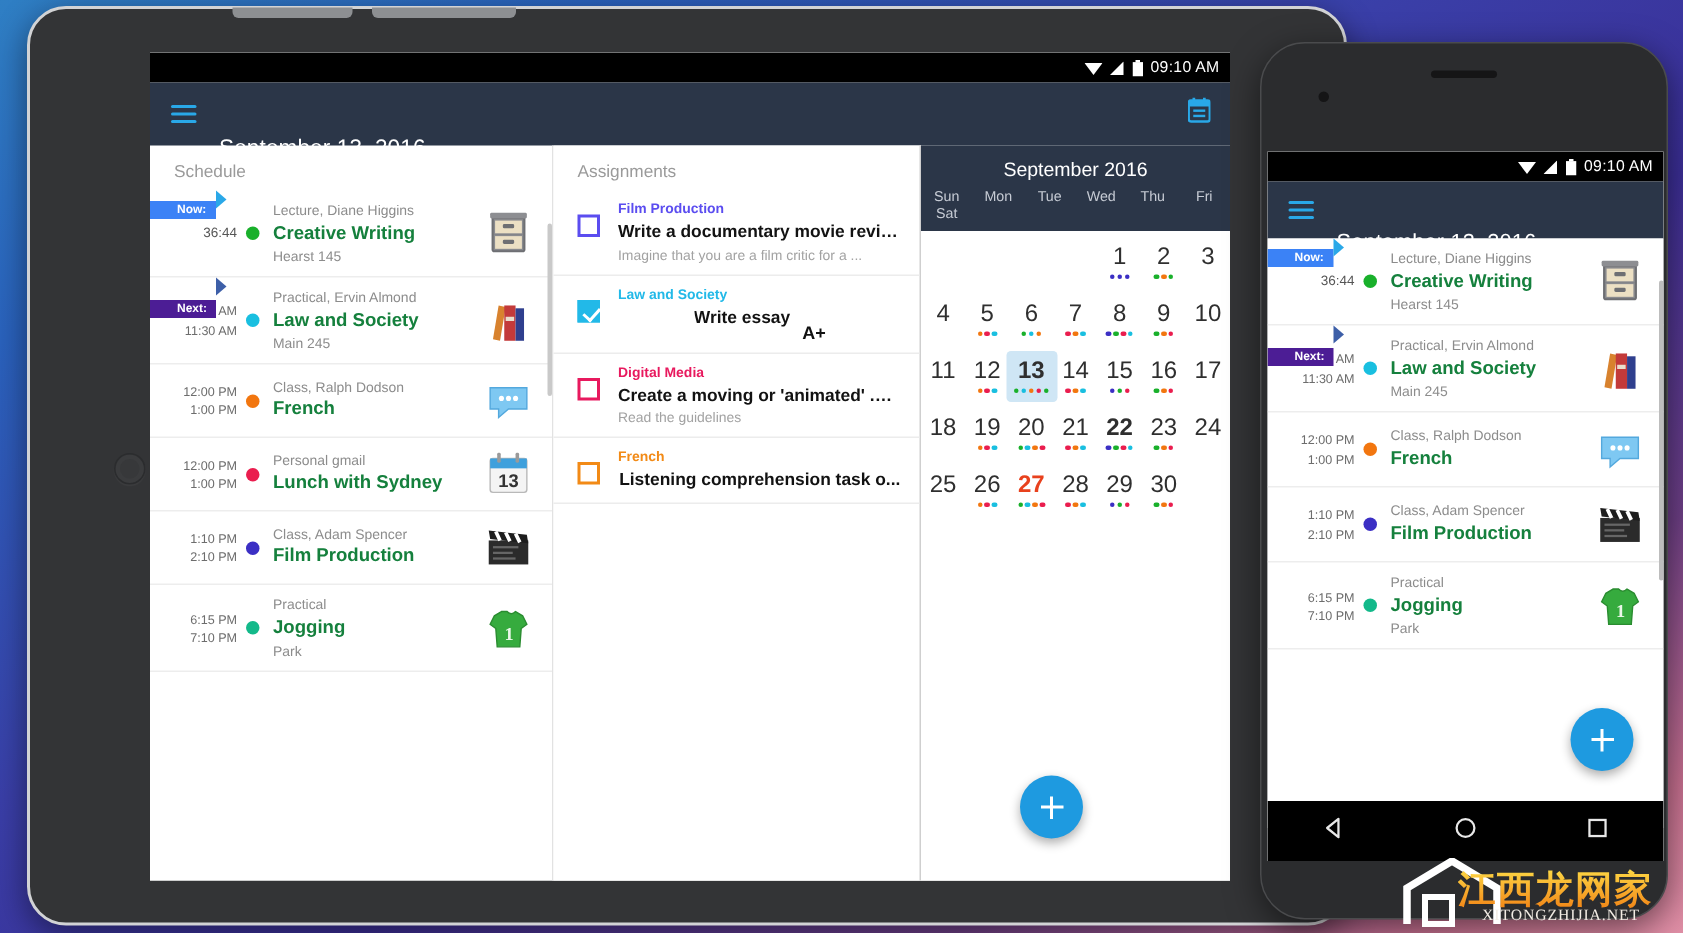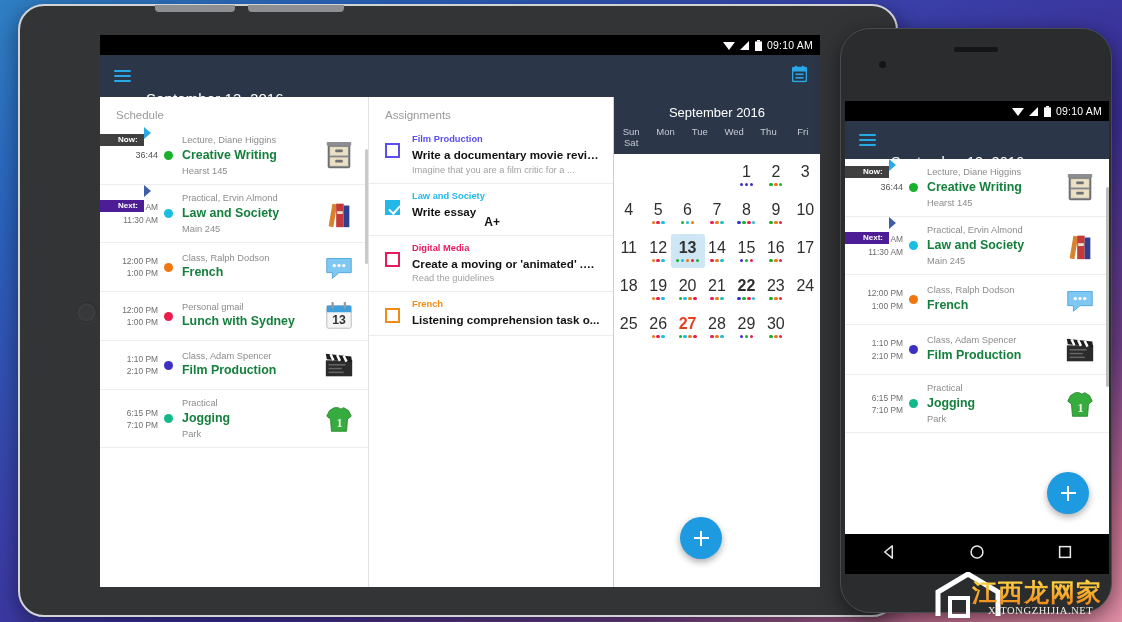--- a/index.html
+++ b/index.html
@@ -72,36 +72,36 @@
   .sched-dot { width:9px; height:9px; border-radius:50%; flex:none; margin-right:9px; }
   .sched-txt { flex:1; min-width:0; }
   .sched-sub { font-size:9.3px; color:#8c8c8c; line-height:1.35; white-space:nowrap; overflow:hidden; text-overflow:ellipsis;}
   .sched-title { font-size:12.4px; font-weight:bold; color:#15803d; line-height:1.45; white-space:nowrap; overflow:hidden; text-overflow:ellipsis;}
   .sched-ico { width:38px; height:34px; flex:none; margin-left:6px; display:flex; align-items:center; justify-content:center; }
 
   
   .ribbon { position:absolute; left:0; top:0; height:12px; display:flex; align-items:center; z-index:3; }
   .ribbon span { color:#fff; font-size:8px; font-weight:bold; padding:0 6px 0 18px; height:12px; line-height:12px; display:block; }
   .ribbon .tip { width:0; height:0; border-top:6px solid transparent; border-bottom:6px solid transparent; }
-  .ribbon.now span { background:#404040;margin-top:13px; }
+  .ribbon.now span { background:#3b82f6;margin-top:13px; }
   .ribbon.now .tip { border-left:7px solid #2aa8e8; }
   .ribbon.next span { background:#4c1d95;margin-top:30px; }
   .ribbon.next .tip { border-left:7px solid #3d5fa8; }
 
   
   .asg-row { display:flex; padding:6px 12px 6px 10px; border-bottom:1px solid #ececec; align-items:flex-start; }
   .asg-cb { width:15px; height:15px; border:2px solid #000; flex:none; margin:10px 12px 0 6px; background:#fff; }
   .asg-cb.checked { background:#22b9e8; border-color:#22b9e8; position:relative; }
   .asg-cb.checked::after{ content:""; position:absolute; left:3.5px; top:1px; width:5px; height:9px; border:solid #fff; border-width:0 2px 2px 0; transform:rotate(42deg); }
   .asg-body { flex:1; min-width:0; }
   .asg-course { font-size:9.3px; font-weight:bold; line-height:1.5; }
   .asg-title { font-size:11.6px; color:#121212; line-height:1.45; white-space:nowrap; overflow:hidden; text-overflow:ellipsis; font-weight:600;}
   .asg-desc { font-size:9.3px; color:#a2a2a2; line-height:1.4; white-space:nowrap; overflow:hidden; text-overflow:ellipsis;}
   .asg-grade { font-size:12px; font-weight:bold; color:#111; margin-left:8px; padding-top:11px; }
-  .asg-line { display:flex; align-items:flex-start; }
+  .asg-line { display:flex; align-items:flex-start;justify-content:center; }
 
   
   .cal-title { background:#2b3648; color:#fff; text-align:center; font-size:13px; padding:8px 0 6px; }
   .cal-dows { background:#2b3648; display:grid; grid-template-columns:repeat(6,1fr); padding-bottom:6px; }
   .cal-dows div { text-align:center; font-size:9.5px; color:#c6cbd4; }
   .cal-grid { display:grid; grid-template-columns:repeat(7,1fr); background:#fff; padding-top:2px; }
   .cal-cell { height:38px; display:flex; flex-direction:column; align-items:center; justify-content:center; position:relative; }
   .cal-num { font-size:16px; color:#2f2f2f; line-height:1; }
   .cal-cell.today .cal-num { font-weight:bold; }
   .cal-cell.today .cal-hl { position:absolute; left:50%; top:2px; transform:translateX(-50%); width:34px; height:34px; background:#cfe6f5; border-radius:3px; z-index:0;}

